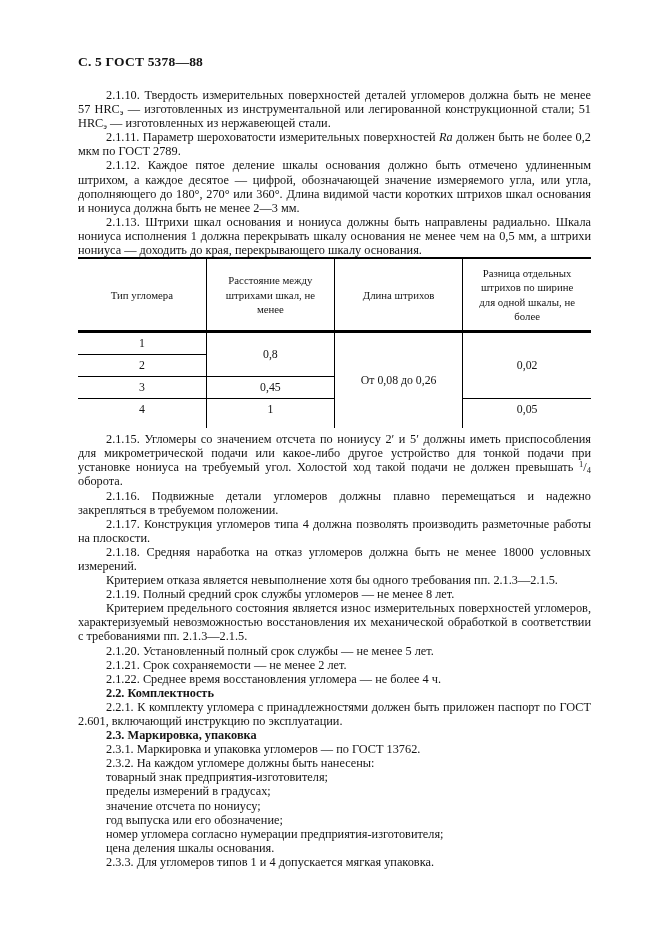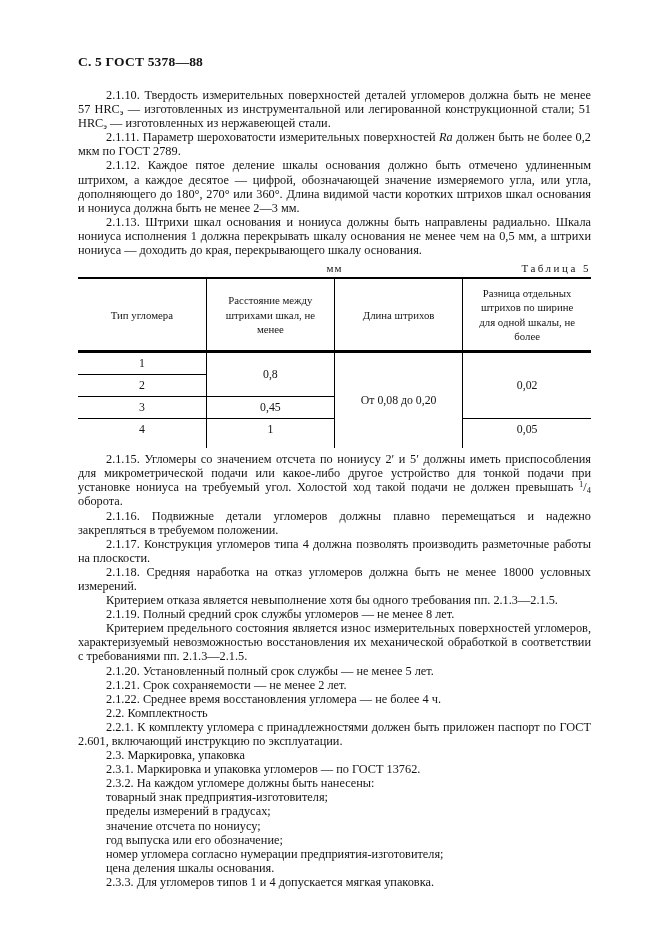--- a/index.html
+++ b/index.html
@@ -20,21 +20,21 @@
     margin: 0 0 18px 0;
     letter-spacing: 0.2px;
   }
   .para {
     margin: 0;
     font-size: 12.3px;
     line-height: 14.1px;
     text-indent: 28px;
     text-align: justify;
   }
-  .para.bold { font-weight: normal; }
+  .para.bold { font-weight: bold; }
   .para sub { font-size: 8.5px; line-height: 0; vertical-align: -0.25em; }
   .para sup { font-size: 8.5px; line-height: 0; vertical-align: 0.45em; }
   .para i { }
 
   .table-meta {
     display: flex;
     align-items: flex-end;
     font-size: 11px;
     line-height: 13px;
     margin: 5px 0 2px 0;
@@ -82,40 +82,35 @@
 
   <p class="doc-header">С. 5 ГОСТ 5378—88</p>
 
   <div>
       <p class="para"><span>2.1.10. Твердость измерительных поверхностей деталей угломеров должна быть не менее 57 HRC</span><sub>э</sub><span> — изготовленных из инструментальной или легированной конструкционной стали; 51 HRC</span><sub>э</sub><span> — изготовленных из нержавеющей стали.</span></p>
       <p class="para"><span>2.1.11. Параметр шероховатости измерительных поверхностей </span><i>Ra</i><span> должен быть не более 0,2 мкм по ГОСТ 2789.</span></p>
       <p class="para"><span>2.1.12. Каждое пятое деление шкалы основания должно быть отмечено удлиненным штрихом, а каждое десятое — цифрой, обозначающей значение измеряемого угла, или угла, дополняющего до 180°, 270° или 360°. Длина видимой части коротких штрихов шкал основания и нониуса должна быть не менее 2—3 мм.</span></p>
       <p class="para"><span>2.1.13. Штрихи шкал основания и нониуса должны быть направлены радиально. Шкала нониуса исполнения 1 должна перекрывать шкалу основания не менее чем на 0,5 мм, а штрихи нониуса — доходить до края, перекрывающего шкалу основания.</span></p>
     </div>
 
-  <div class="table-meta">
-    <span class="side"></span>
-    <span class="unit">мм</span>
-    <span class="caption">Таблица 5</span>
-  </div>
 
   <table class="spec">
     <thead>
       <tr>
         <th>Тип угломера</th>
         <th>Расстояние между штрихами шкал, не менее</th>
         <th>Длина штрихов</th>
         <th>Разница отдельных штрихов по ширине для одной шкалы, не более</th>
       </tr>
     </thead>
     <tbody>
       <tr>
         <td>1</td>
         <td rowspan="2">0,8</td>
-        <td rowspan="4">От 0,08 до 0,20</td>
+        <td rowspan="4">От 0,08 до 0,26</td>
         <td rowspan="3">0,02</td>
       </tr>
       <tr>
         <td>2</td>
       </tr>
       <tr>
         <td>3</td>
         <td>0,45</td>
       </tr>
       <tr>

